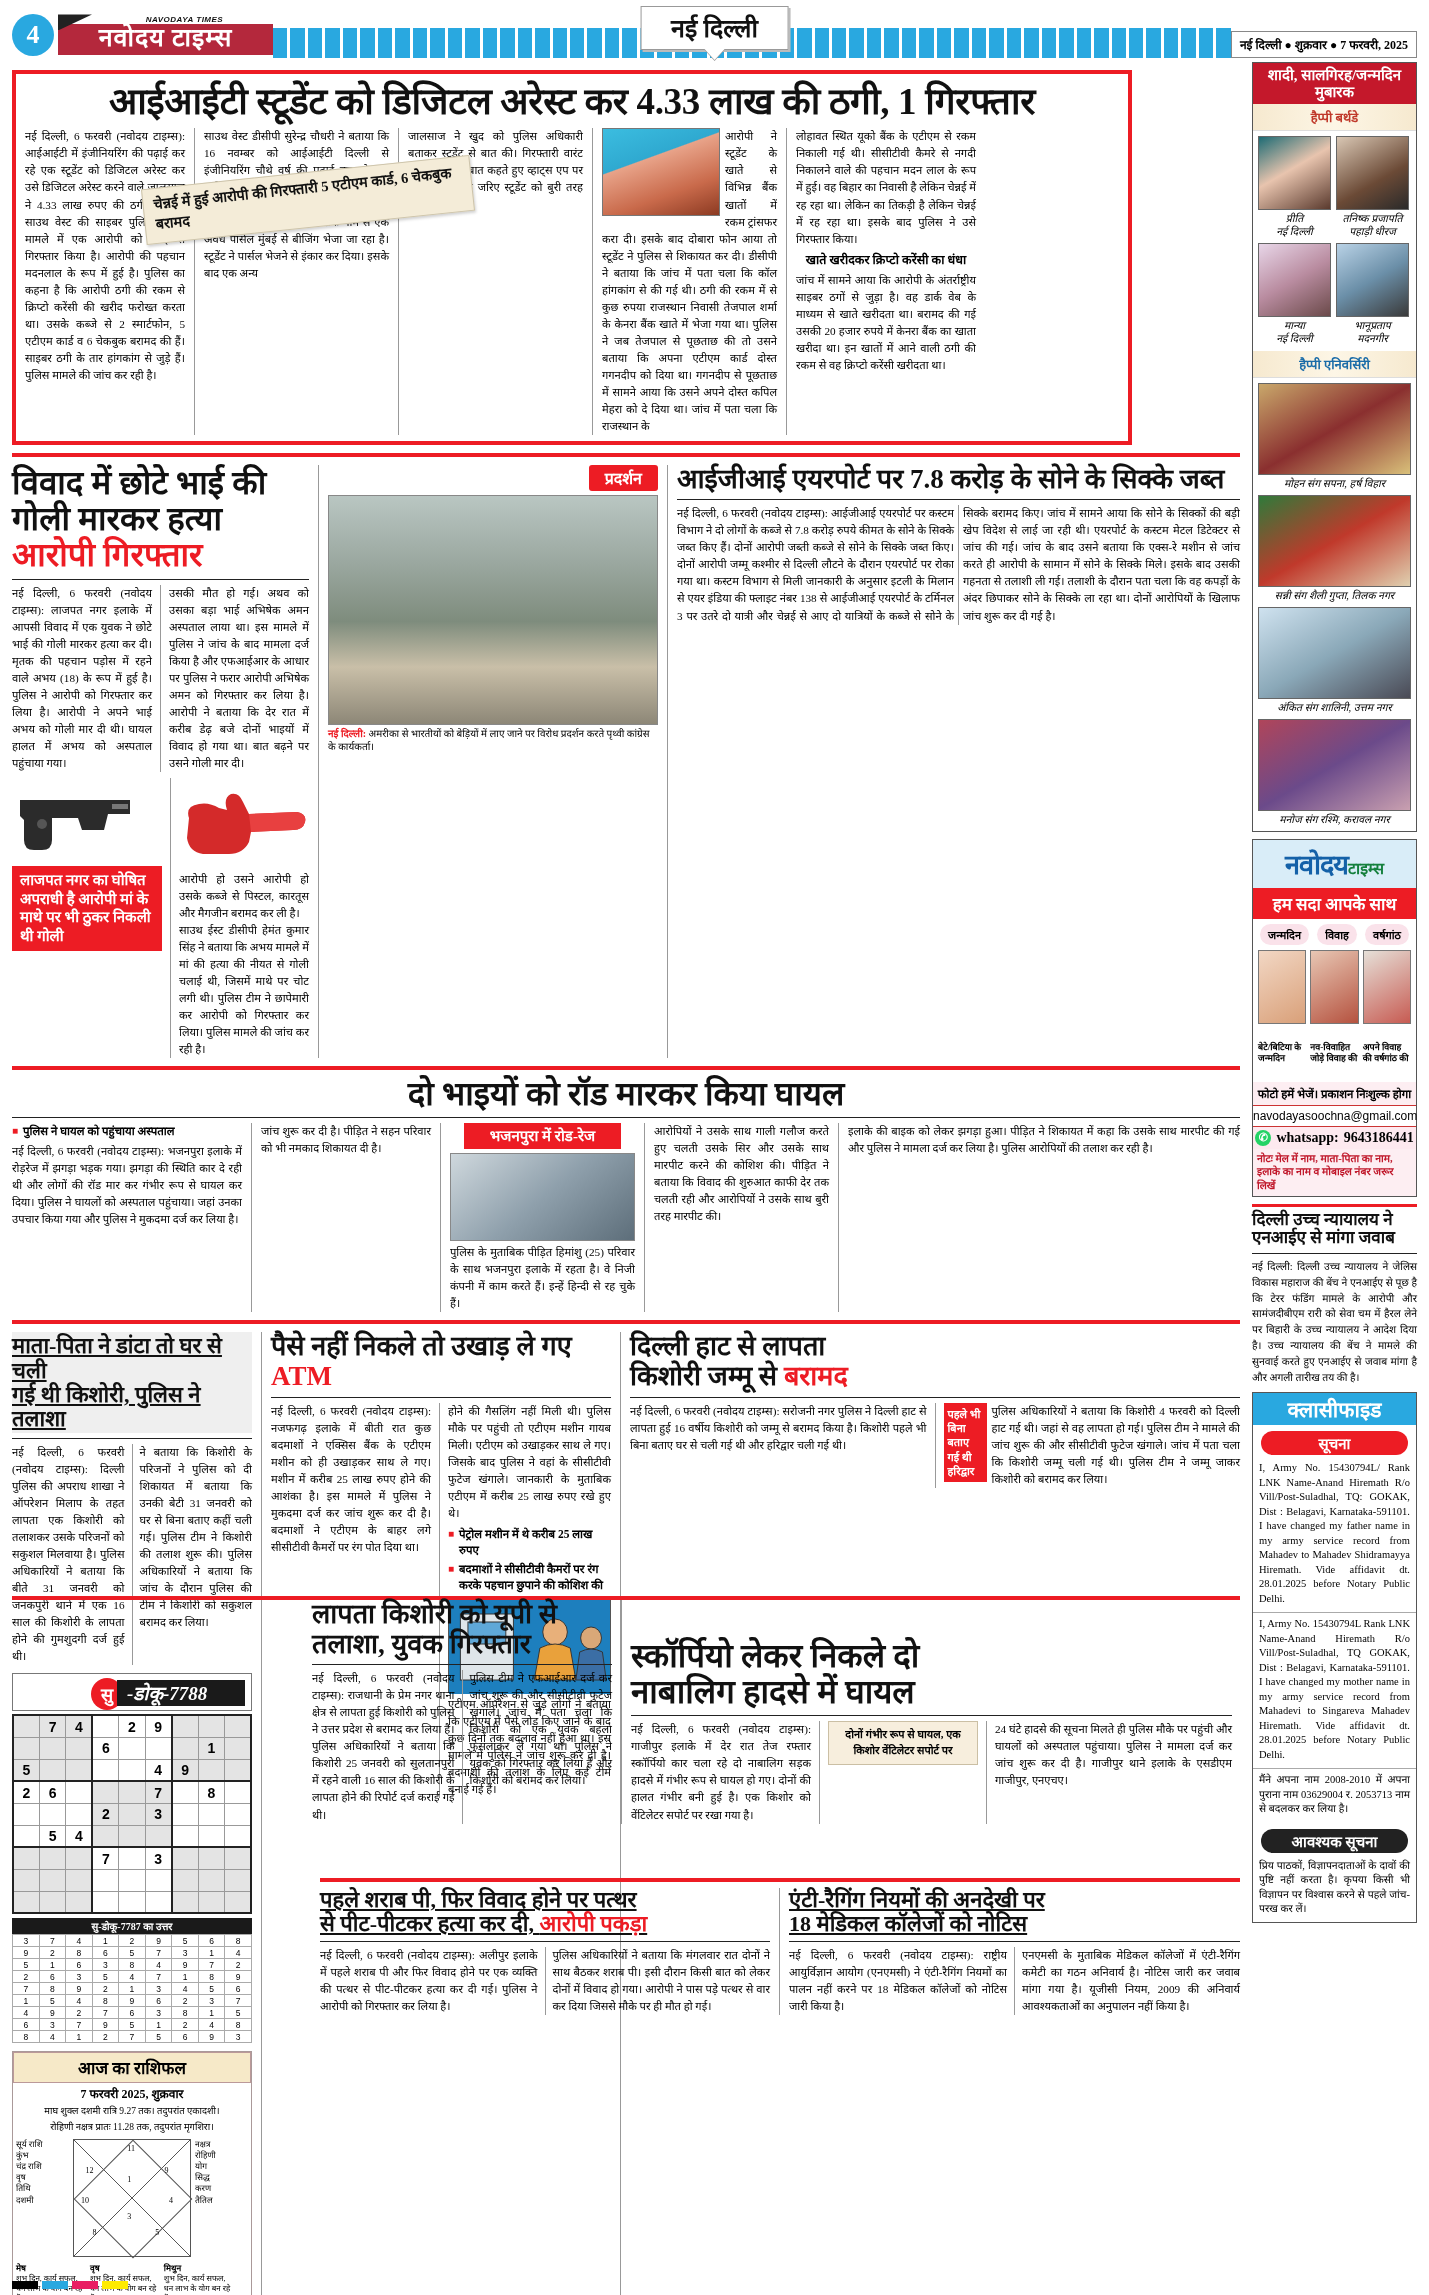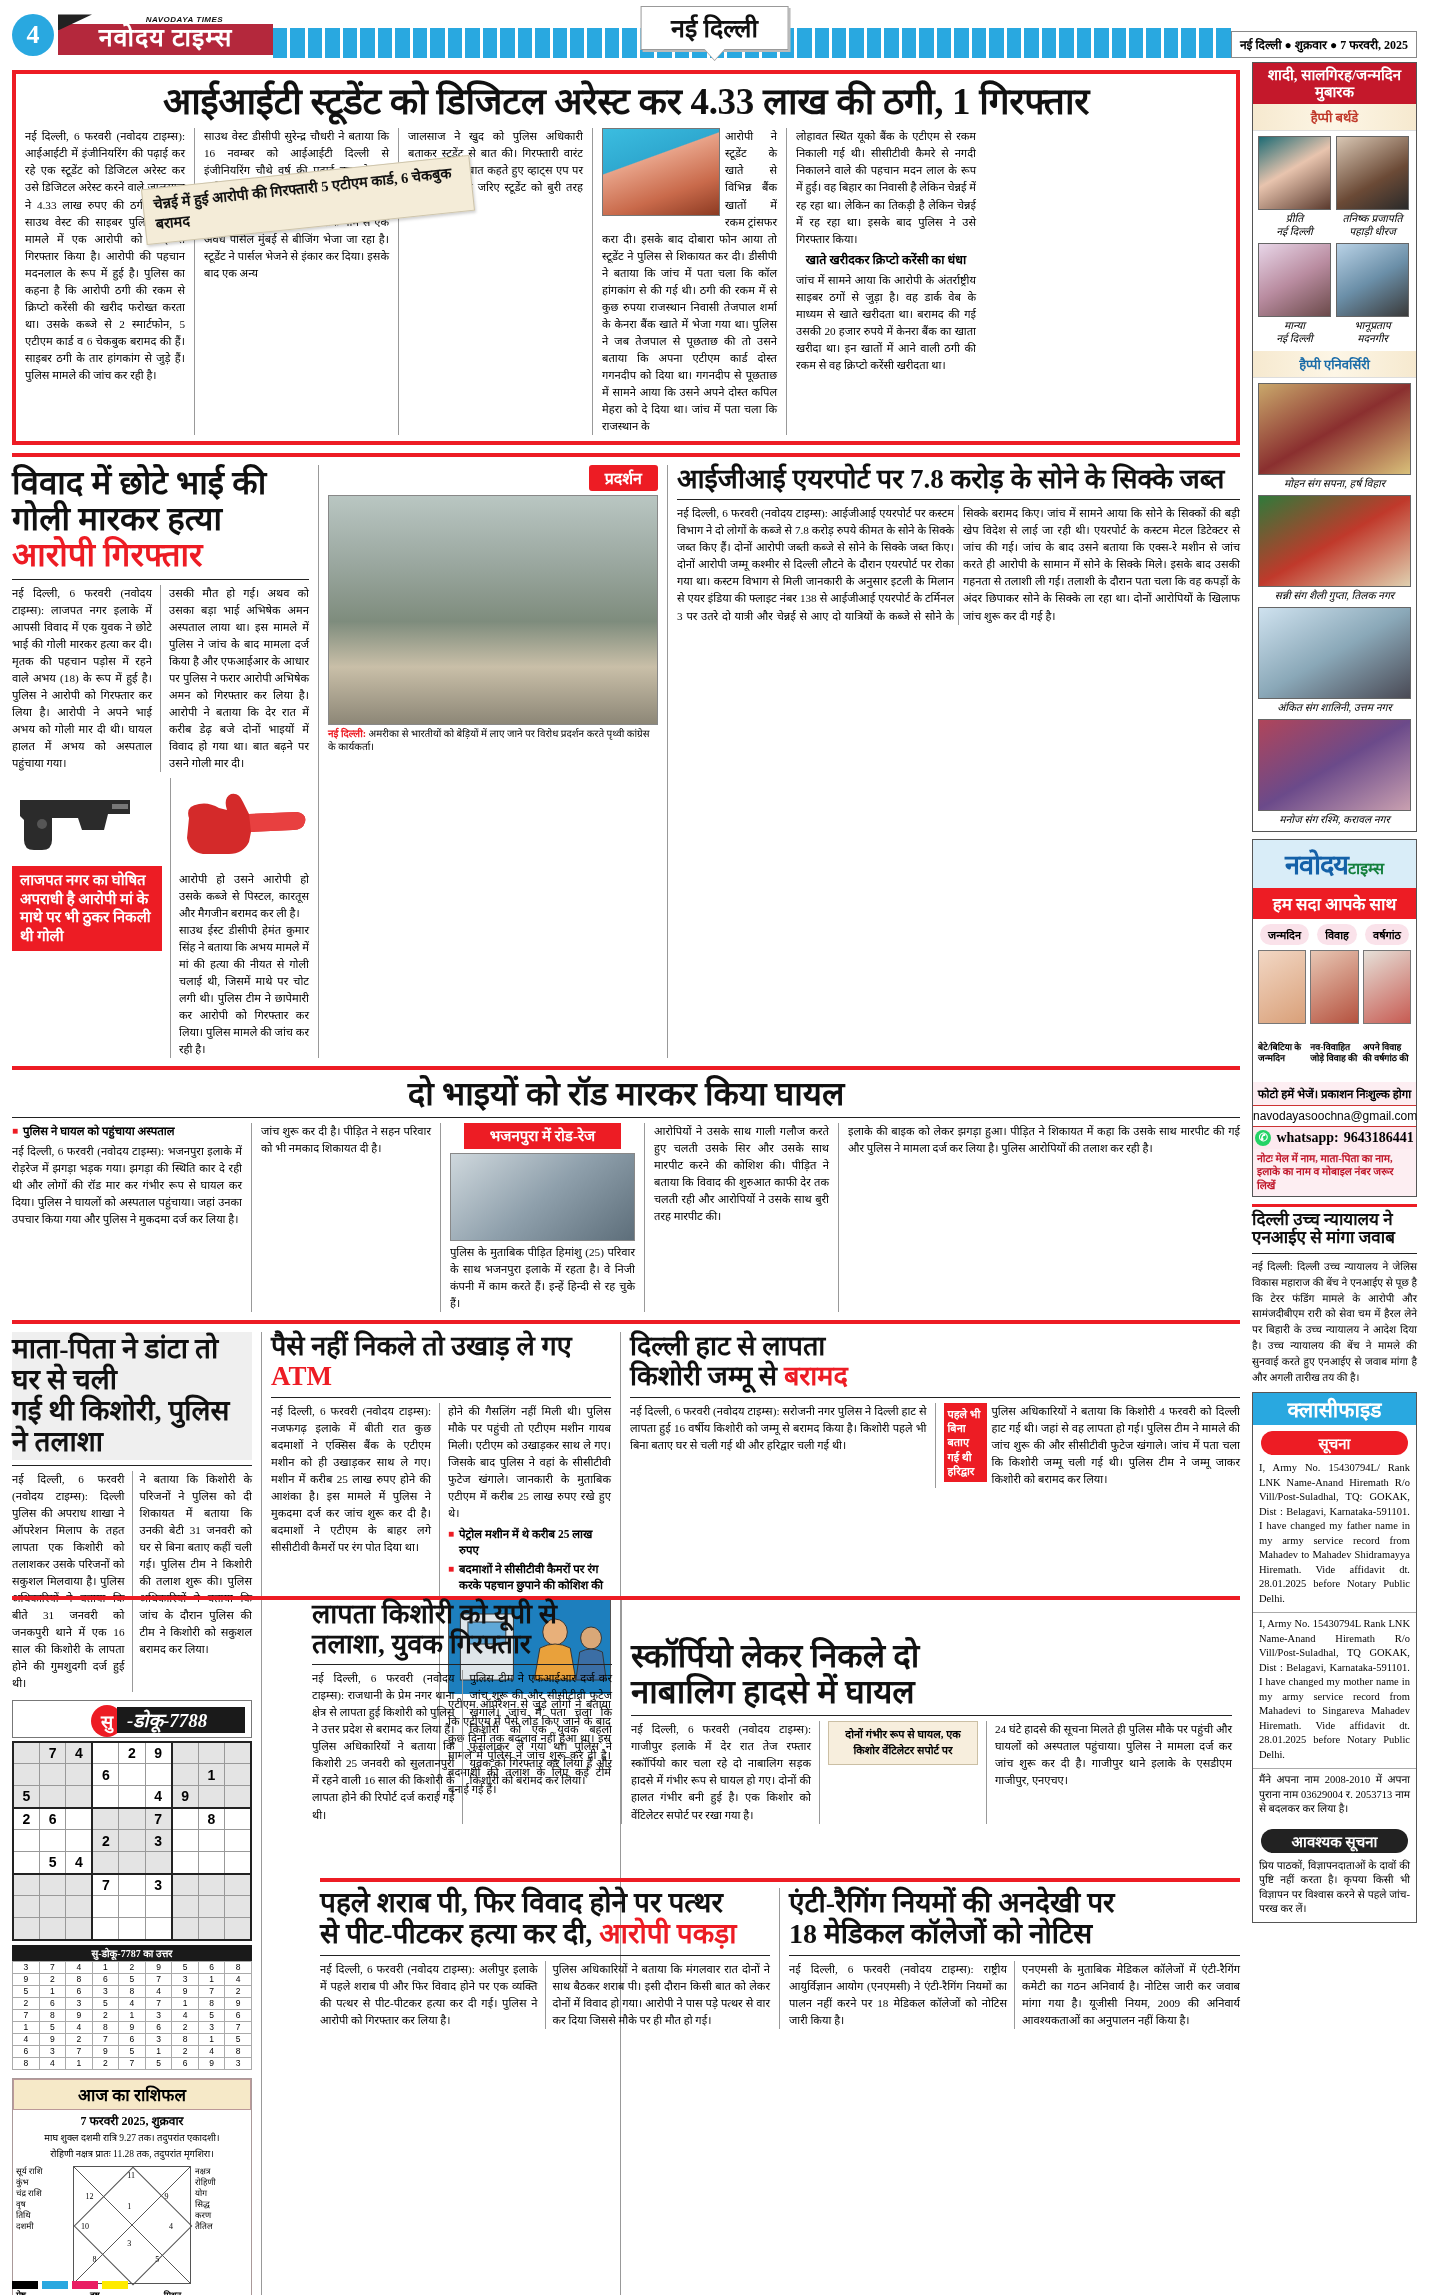--- a/index.html
+++ b/index.html
@@ -79,21 +79,21 @@
   .callout-banner b { display: block; font-size: 14.5px; font-weight: bold; color: #111; }
 
   
   .rule-red { height: 4px; background: #ed1c24; margin: 8px 0 6px; }
   .rule-thin { height: 1px; background: #222; margin: 5px 0; }
   .vline { width: 1px; background: #999; align-self: stretch; }
 
   .band { display: flex; gap: 9px; margin-top: 8px; }
   .hl { font-weight: bold; color: #111; line-height: 1.1; }
   .hl-xl { font-size: 33px; } .hl-l { font-size: 27px; }
-  .hl-m { font-size: 28px; } .hl-s { font-size: 17px; }
+  .hl-m { font-size: 22px; text-decoration: underline; } .hl-s { font-size: 17px; }
   .hl-red { color: #ed1c24; }
   p.body { font-size: 11.2px; line-height: 1.52; text-align: justify; }
 
   .photo { border: 1px solid #888; background: #ccc; }
   .cap { font-size: 10px; line-height: 1.3; margin-top: 2px; }
   .cap b { color: #ed1c24; }
 
   .tag-red {
     display: inline-block; background: #ed1c24; color: #fff; font-weight: bold;
     font-size: 16px; padding: 2px 16px; border-radius: 3px;
@@ -266,21 +266,21 @@
         <i></i>
         <i></i>
         <i></i>
     </div>
     <div class="date-tag">नई दिल्ली ● शुक्रवार ● 7 फरवरी, 2025</div>
     <div class="city-tag">
       <span>नई दिल्ली</span>
     </div>
   </div>
 
-  <div class="lead-box" style="width:1228px;">
+  <div class="lead-box" style="width:1120px;">
     <div class="lead-head">आईआईटी स्टूडेंट को डिजिटल अरेस्ट कर 4.33 लाख की ठगी, 1 गिरफ्तार</div>
     <div class="lead-cols">
       <div class="col c1">
           <p class="body">नई दिल्ली, 6 फरवरी (नवोदय टाइम्स): आईआईटी में इंजीनियरिंग की पढ़ाई कर रहे एक स्टूडेंट को डिजिटल अरेस्ट कर उसे डिजिटल अरेस्ट करने वाले जालसाज ने 4.33 लाख रुपए की ठगी कर ली। साउथ वेस्ट की साइबर पुलिस ने इस मामले में एक आरोपी को चेन्नई से गिरफ्तार किया है। आरोपी की पहचान मदनलाल के रूप में हुई है। पुलिस का कहना है कि आरोपी ठगी की रकम से क्रिप्टो करेंसी की खरीद फरोख्त करता था। उसके कब्जे से 2 स्मार्टफोन, 5 एटीएम कार्ड व 6 चेकबुक बरामद की हैं। साइबर ठगी के तार हांगकांग से जुड़े हैं। पुलिस मामले की जांच कर रही है।</p>
         </div>
       <div class="vline"></div>
       <div class="col c2">
           <p class="body">साउथ वेस्ट डीसीपी सुरेन्द्र चौधरी ने बताया कि 16 नवम्बर को आईआईटी दिल्ली से इंजीनियरिंग चौथे वर्ष की पढ़ाई कर रहे एक स्टूडेंट के पास एक कॉल आया। खुद को डीएचएल कूरियर कंपनी का कर्मचारी बताकर कॉल करने वाले ने कहा कि उसके नाम से एक अवैध पार्सल मुंबई से बीजिंग भेजा जा रहा है। स्टूडेंट ने पार्सल भेजने से इंकार कर दिया। इसके बाद एक अन्य</p>
         </div>
       <div class="vline"></div>

